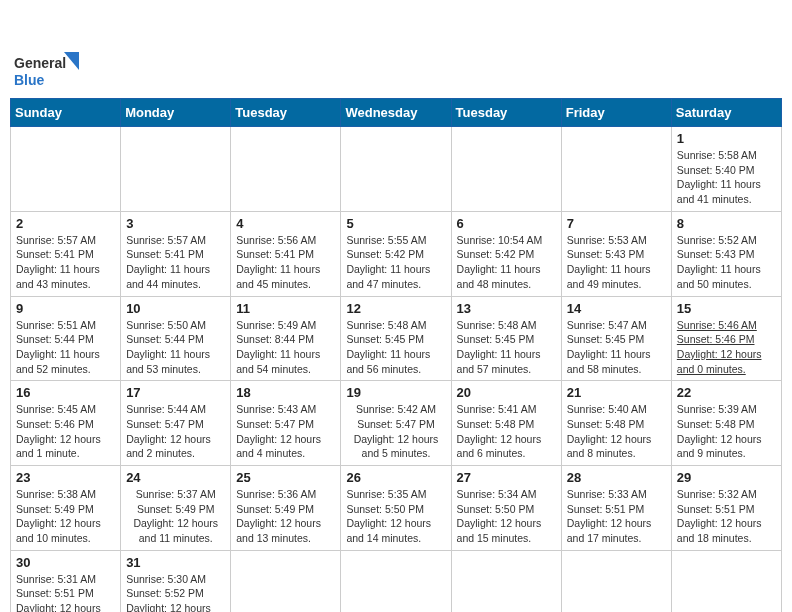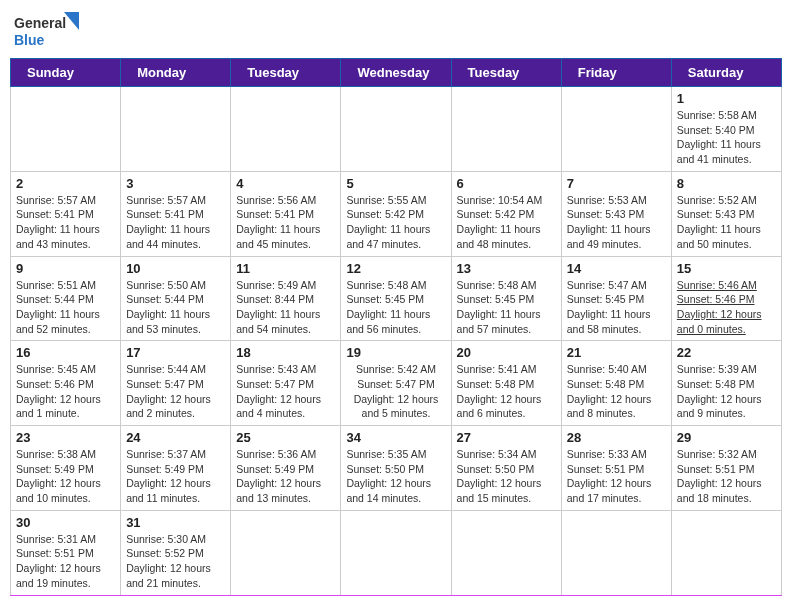--- a/index.html
+++ b/index.html
@@ -14,20 +14,21 @@
       display: flex;
       justify-content: space-between;
       align-items: flex-start;
       margin-bottom: 8px;
       padding: 0 4px;
     }
     .logo {
       display: flex;
       align-items: center;
       gap: 4px;
+      margin-top: 40px;
     }
     .logo-icon {
       width: 36px;
       height: 36px;
     }
     .title-block {
       text-align: right;
     }
     .month-year {
       font-size: 32px;
@@ -37,24 +38,24 @@
     .location {
       font-size: 15px;
       color: #555;
     }
     .calendar {
       width: 100%;
       border-collapse: collapse;
       border: 1px solid #ccc;
     }
     .calendar th {
-      background-color: #4c1d95;
+      background-color: #0369a1;
       color: #fff;
       text-align: left;
-      padding: 6px 16px;
+      padding: 6px 4px;
       font-size: 13px;
       font-weight: bold;
       border: 1px solid #1a5fa8;
     }
     .calendar td {
       border: 1px solid #ccc;
       vertical-align: top;
       padding: 4px 5px;
       width: calc(100% / 7);
       min-height: 70px;
@@ -259,32 +260,32 @@
       </tr>
       <tr>
         <td>
           <span class="day-number">23</span>
           <div class="day-info" style="white-space: pre-line;">Sunrise: 5:38 AM
 Sunset: 5:49 PM
 Daylight: 12 hours and 10 minutes.</div>
         </td>
         <td>
           <span class="day-number">24</span>
-          <div class="day-info" style="white-space: pre-line;">Sunrise: 5:37 AM
+          <div class="day-info" style="white-space: pre-line; text-align: center;">Sunrise: 5:37 AM
 Sunset: 5:49 PM
 Daylight: 12 hours and 11 minutes.</div>
         </td>
         <td>
           <span class="day-number">25</span>
           <div class="day-info" style="white-space: pre-line;">Sunrise: 5:36 AM
 Sunset: 5:49 PM
 Daylight: 12 hours and 13 minutes.</div>
         </td>
         <td>
-          <span class="day-number">34</span>
+          <span class="day-number">26</span>
           <div class="day-info" style="white-space: pre-line;">Sunrise: 5:35 AM
 Sunset: 5:50 PM
 Daylight: 12 hours and 14 minutes.</div>
         </td>
         <td>
           <span class="day-number">27</span>
           <div class="day-info" style="white-space: pre-line;">Sunrise: 5:34 AM
 Sunset: 5:50 PM
 Daylight: 12 hours and 15 minutes.</div>
         </td>

